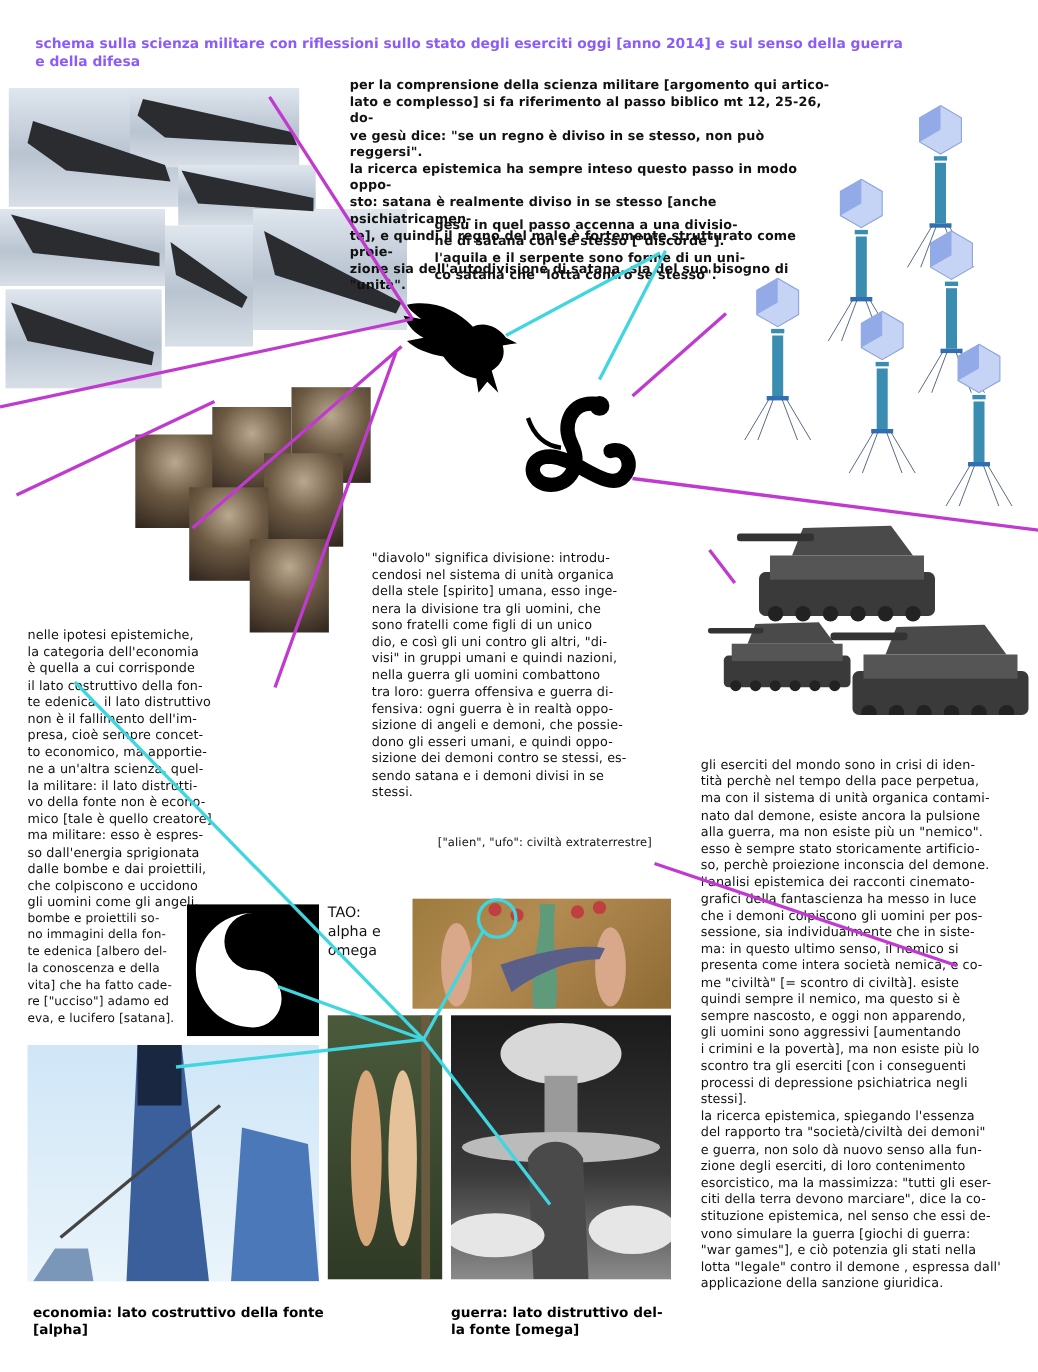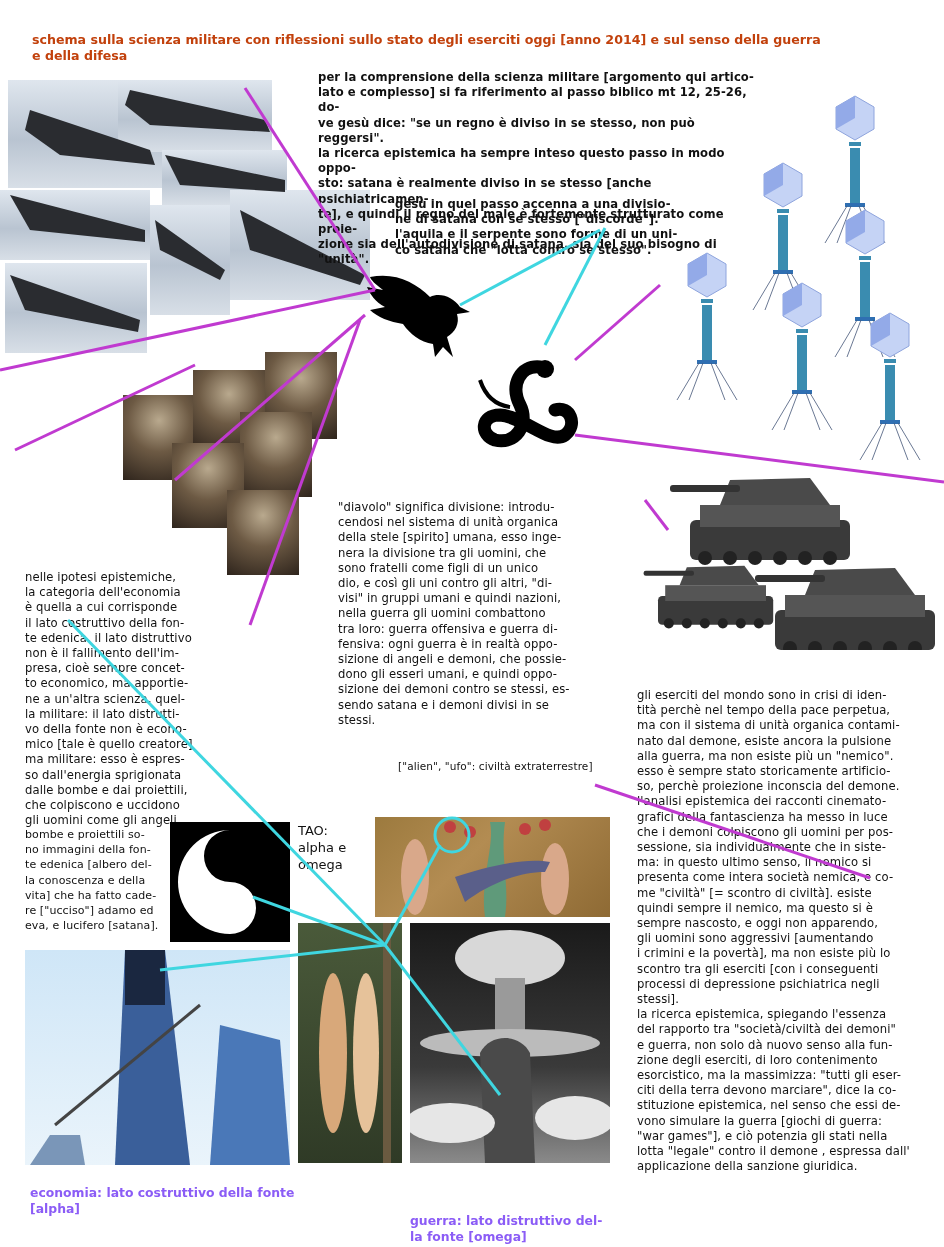--- a/index.html
+++ b/index.html
@@ -1,21 +1,21 @@
 <!DOCTYPE html>
 <html><head>
 <meta charset="utf-8">
 <style>
   html, body { margin:0; padding:0; }
   body { width:944px; height:1247px; background:#ffffff; position:relative; overflow:hidden;
          font-family:"DejaVu Sans", sans-serif; color:#111; }
   .abs { position:absolute; }
   .txt { position:absolute; font-size:11.6px; line-height:15.2px; color:#111; white-space:pre-line; letter-spacing:0.1px; }
-  .title { position:absolute; left:32px; top:32px; width:790px; font-size:12.6px; line-height:16px; color:#c2410c; font-weight:bold; }
-  .caption { position:absolute; font-size:12.4px; line-height:16px; font-weight:bold; color:#8b5cf6; white-space:pre-line; }
+  .title { position:absolute; left:32px; top:32px; width:790px; font-size:12.6px; line-height:16px; color:#8b5cf6; font-weight:bold; }
+  .caption { position:absolute; font-size:12.4px; line-height:16px; font-weight:bold; color:#000000; white-space:pre-line; }
   .tao { position:absolute; left:298px; top:822px; font-size:13px; line-height:17px; font-weight:normal; white-space:pre-line; }
   .photo { position:absolute; overflow:hidden; }
   svg.lines { position:absolute; left:0; top:0; pointer-events:none; }
   .jet { background:linear-gradient(180deg,#dfe6ee 0%,#b9c4d1 55%,#d8dfe7 100%); }
   .spider { background:radial-gradient(circle at 50% 30%, #b9a98e 0%, #6d5a44 45%, #2e241c 100%); }
 </style>
 </head>
 <body>
 
 <div class="title">schema sulla scienza militare con riflessioni sullo stato degli eserciti oggi [anno 2014] e sul senso della guerra e della difesa</div>
@@ -252,21 +252,21 @@
     <rect x="85" y="55" width="30" height="70" fill="#9a9a9a"></rect>
     <ellipse cx="100" cy="120" rx="90" ry="14" fill="#bbb"></ellipse>
     <path d="M70 130 C80 110 110 110 120 130 L125 240 L75 240Z" fill="#4a4a4a"></path>
     <ellipse cx="40" cy="200" rx="45" ry="20" fill="#e6e6e6"></ellipse>
     <ellipse cx="165" cy="195" rx="40" ry="22" fill="#e6e6e6"></ellipse>
   </svg>
 </div>
 
 <div class="caption" style="left:30px;top:1185px;width:300px;">economia: lato costruttivo della fonte
 [alpha]</div>
-<div class="caption" style="left:410px;top:1185px;width:210px;margin-top:28px;">guerra: lato distruttivo del-
+<div class="caption" style="left:410px;top:1185px;width:210px;">guerra: lato distruttivo del-
 la fonte [omega]</div>
 
 <svg class="lines" width="944" height="1247">
   <g stroke="#c03ad0" stroke-width="3" fill="none">
     <line x1="245" y1="88" x2="375" y2="290"></line>
     <line x1="0" y1="370" x2="375" y2="290"></line>
     <line x1="15" y1="450" x2="195" y2="365"></line>
     <line x1="175" y1="480" x2="365" y2="315"></line>
     <line x1="250" y1="625" x2="360" y2="320"></line>
     <line x1="575" y1="360" x2="660" y2="285"></line>

